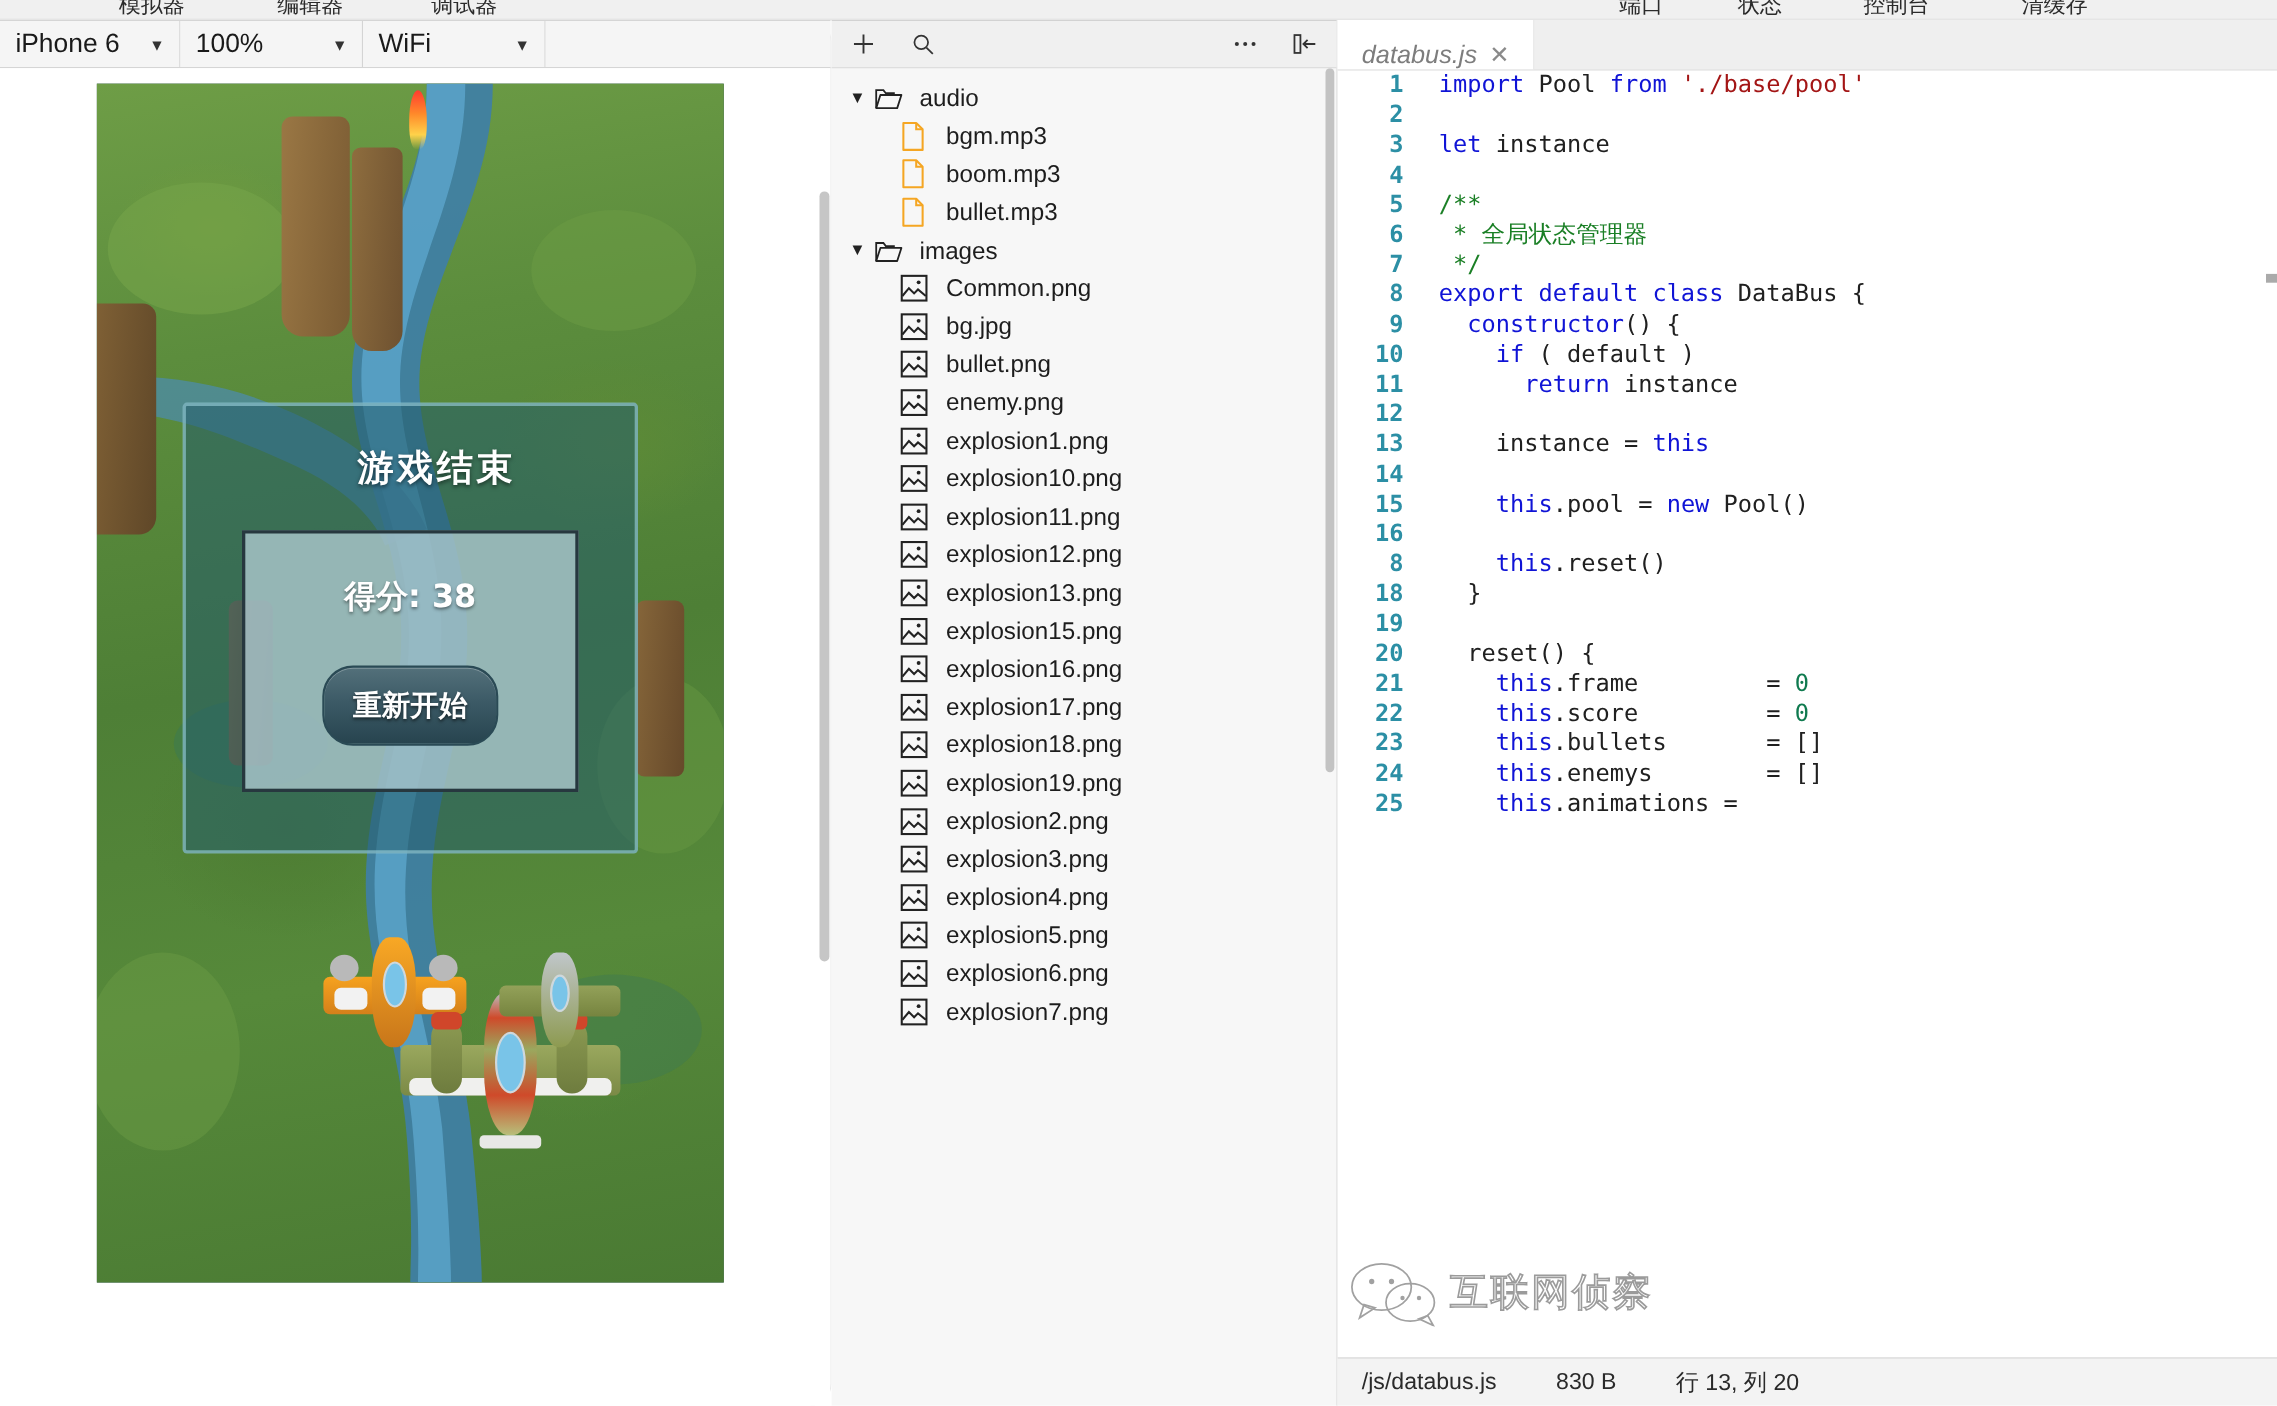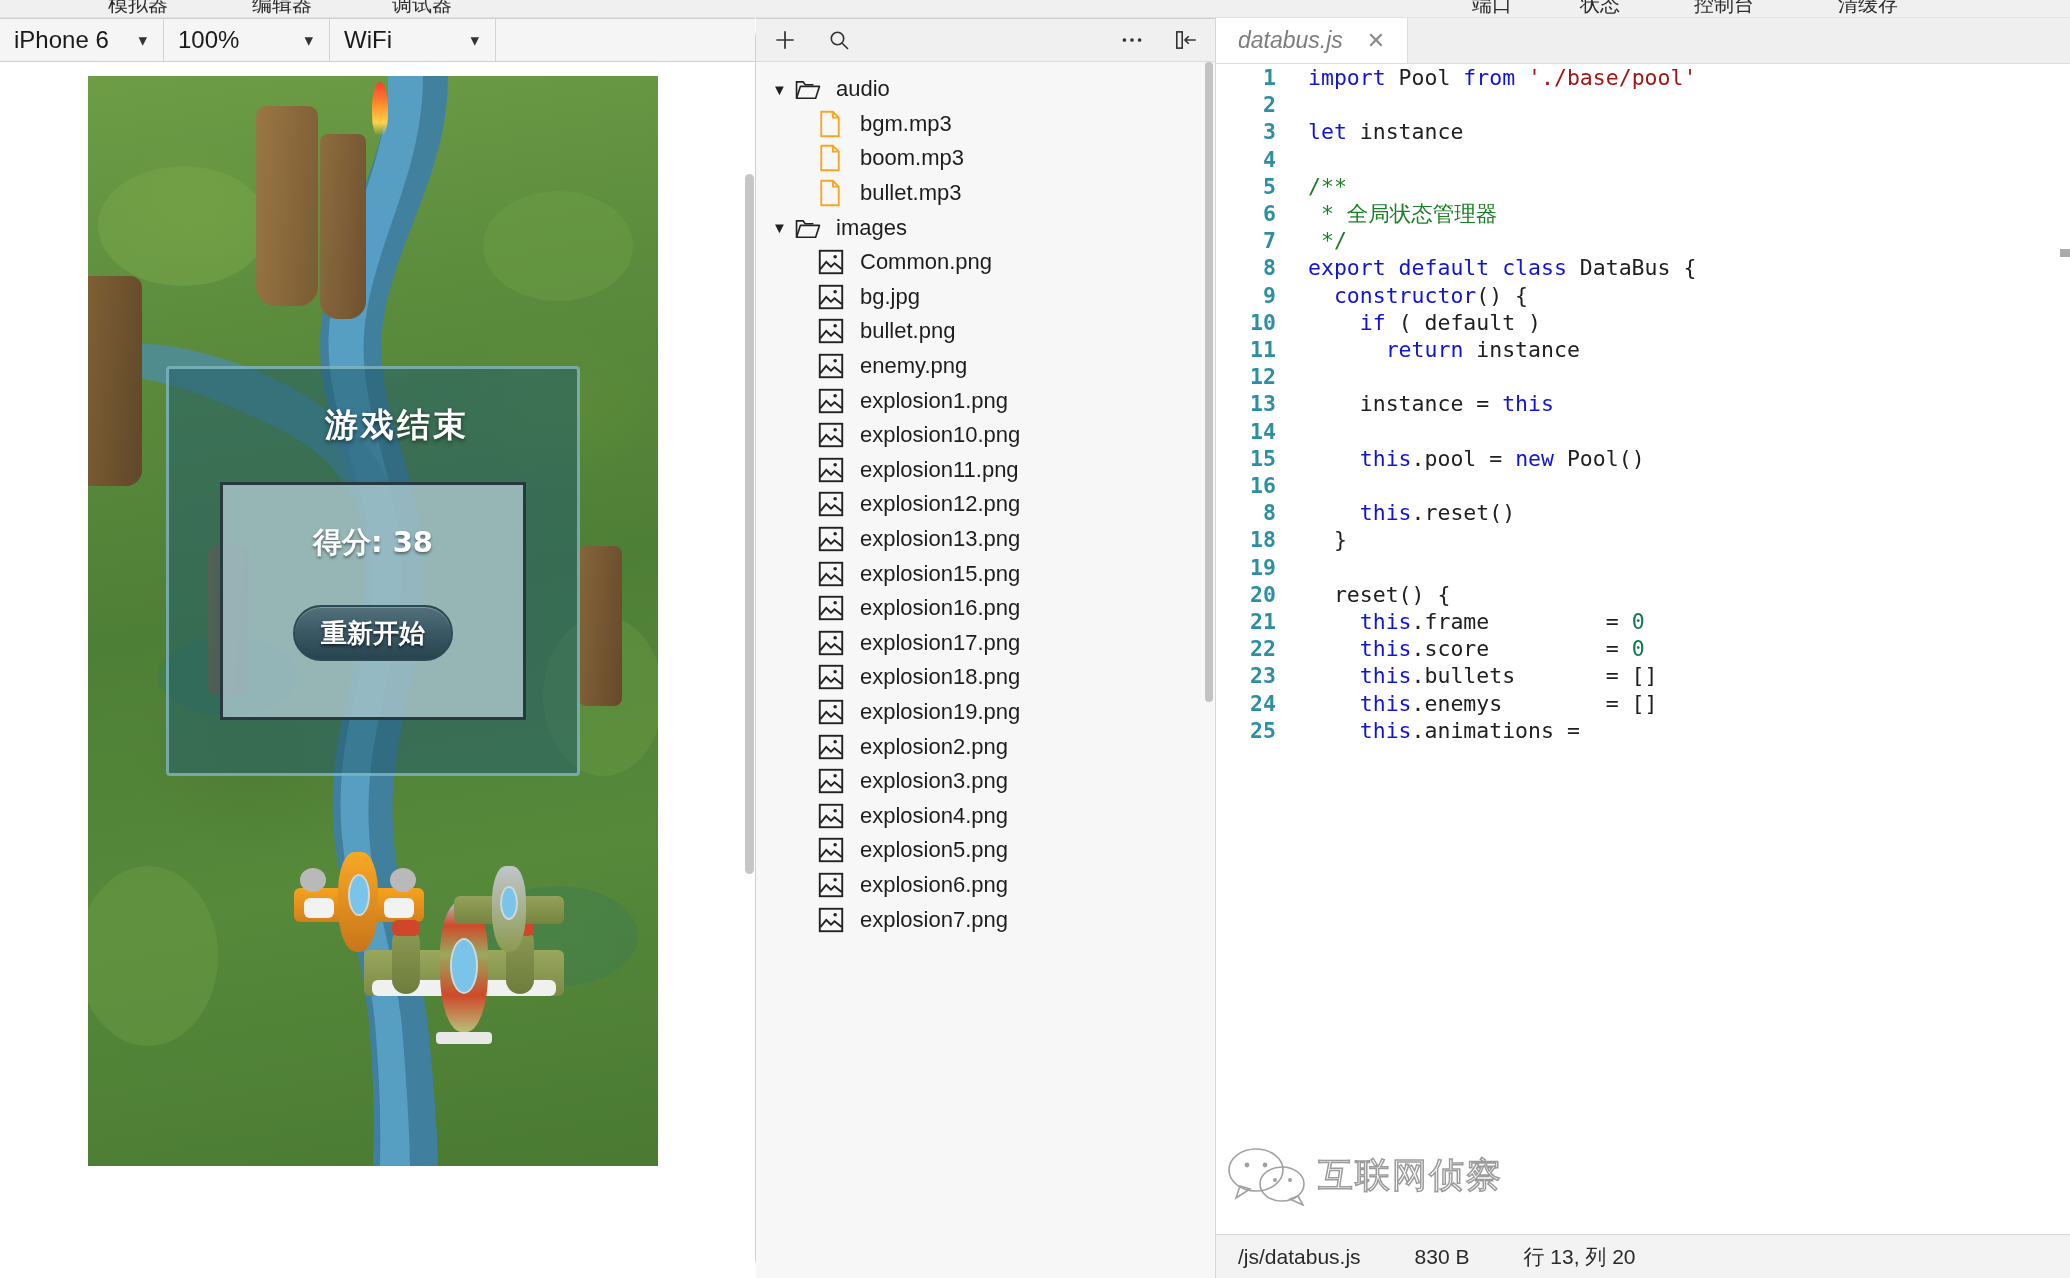--- a/index.html
+++ b/index.html
@@ -98,21 +98,21 @@
     margin-top: 34px; width: 306px; height: 238px;
     background: rgba(175,203,209,0.78);
     border: 3px solid #27383f;
     display: flex; flex-direction: column; align-items: center;
   }
   .go-score {
     margin-top: 38px; font-size: 29px; color: #ffffff; font-weight: 700;
     font-family: "DejaVu Sans", sans-serif; text-shadow: 0 2px 3px rgba(0,0,0,.45);
   }
   .go-btn {
-    margin-top: 42px; width: 160px; height: 56px;
+    margin-top: 42px; width: 160px; height: 73px;
     background: linear-gradient(180deg,#53707a 0%, #3c5a66 45%, #27444f 100%);
     border: 2px solid #2a4a55; border-radius: 28px;
     display: flex; align-items: center; justify-content: center;
     color: #ffffff; font-size: 26px; font-weight: 700;
     font-family: "DejaVu Sans", sans-serif;
     text-shadow: 0 2px 3px rgba(0,0,0,.6);
     box-shadow: inset 0 1px 0 rgba(255,255,255,.28);
     cursor: pointer;
   }
 
@@ -151,21 +151,21 @@
   .files-scroll {
     position: absolute; right: 2px; top: 0; width: 8px; height: 640px;
     background: #c3c3c3; border-radius: 4px;
   }
 
   
   .editor { flex: 1 1 auto; display: flex; flex-direction: column; background: #ffffff; min-width: 0; }
   .tabbar { height: 46px; flex: 0 0 46px; display: flex; align-items: stretch;
             background: #efefef; border-bottom: 1px solid #ddd; }
   .tab {
-    display: flex; align-items: center; gap: 24px; padding: 0 22px;
+    display: flex; align-items: flex-end; gap: 11px; padding: 0 22px;
     background: #ffffff; border-right: 1px solid #ddd;
     font-size: 23px; font-style: italic; color: #7d7d7d; cursor: pointer;
   }
   .tab .x { font-size: 22px; color: #8a8a8a; font-style: normal; }
   .tab-rest { flex: 1 1 auto; background: #efefef; }
 
   .code { flex: 1 1 auto; position: relative; overflow: hidden;
           font-family: "DejaVu Sans Mono", monospace; font-size: 21.5px; line-height: 27.2px; }
   .cline { display: flex; align-items: flex-start; }
   .lnum { width: 74px; flex: 0 0 74px; text-align: right; padding-right: 14px;

